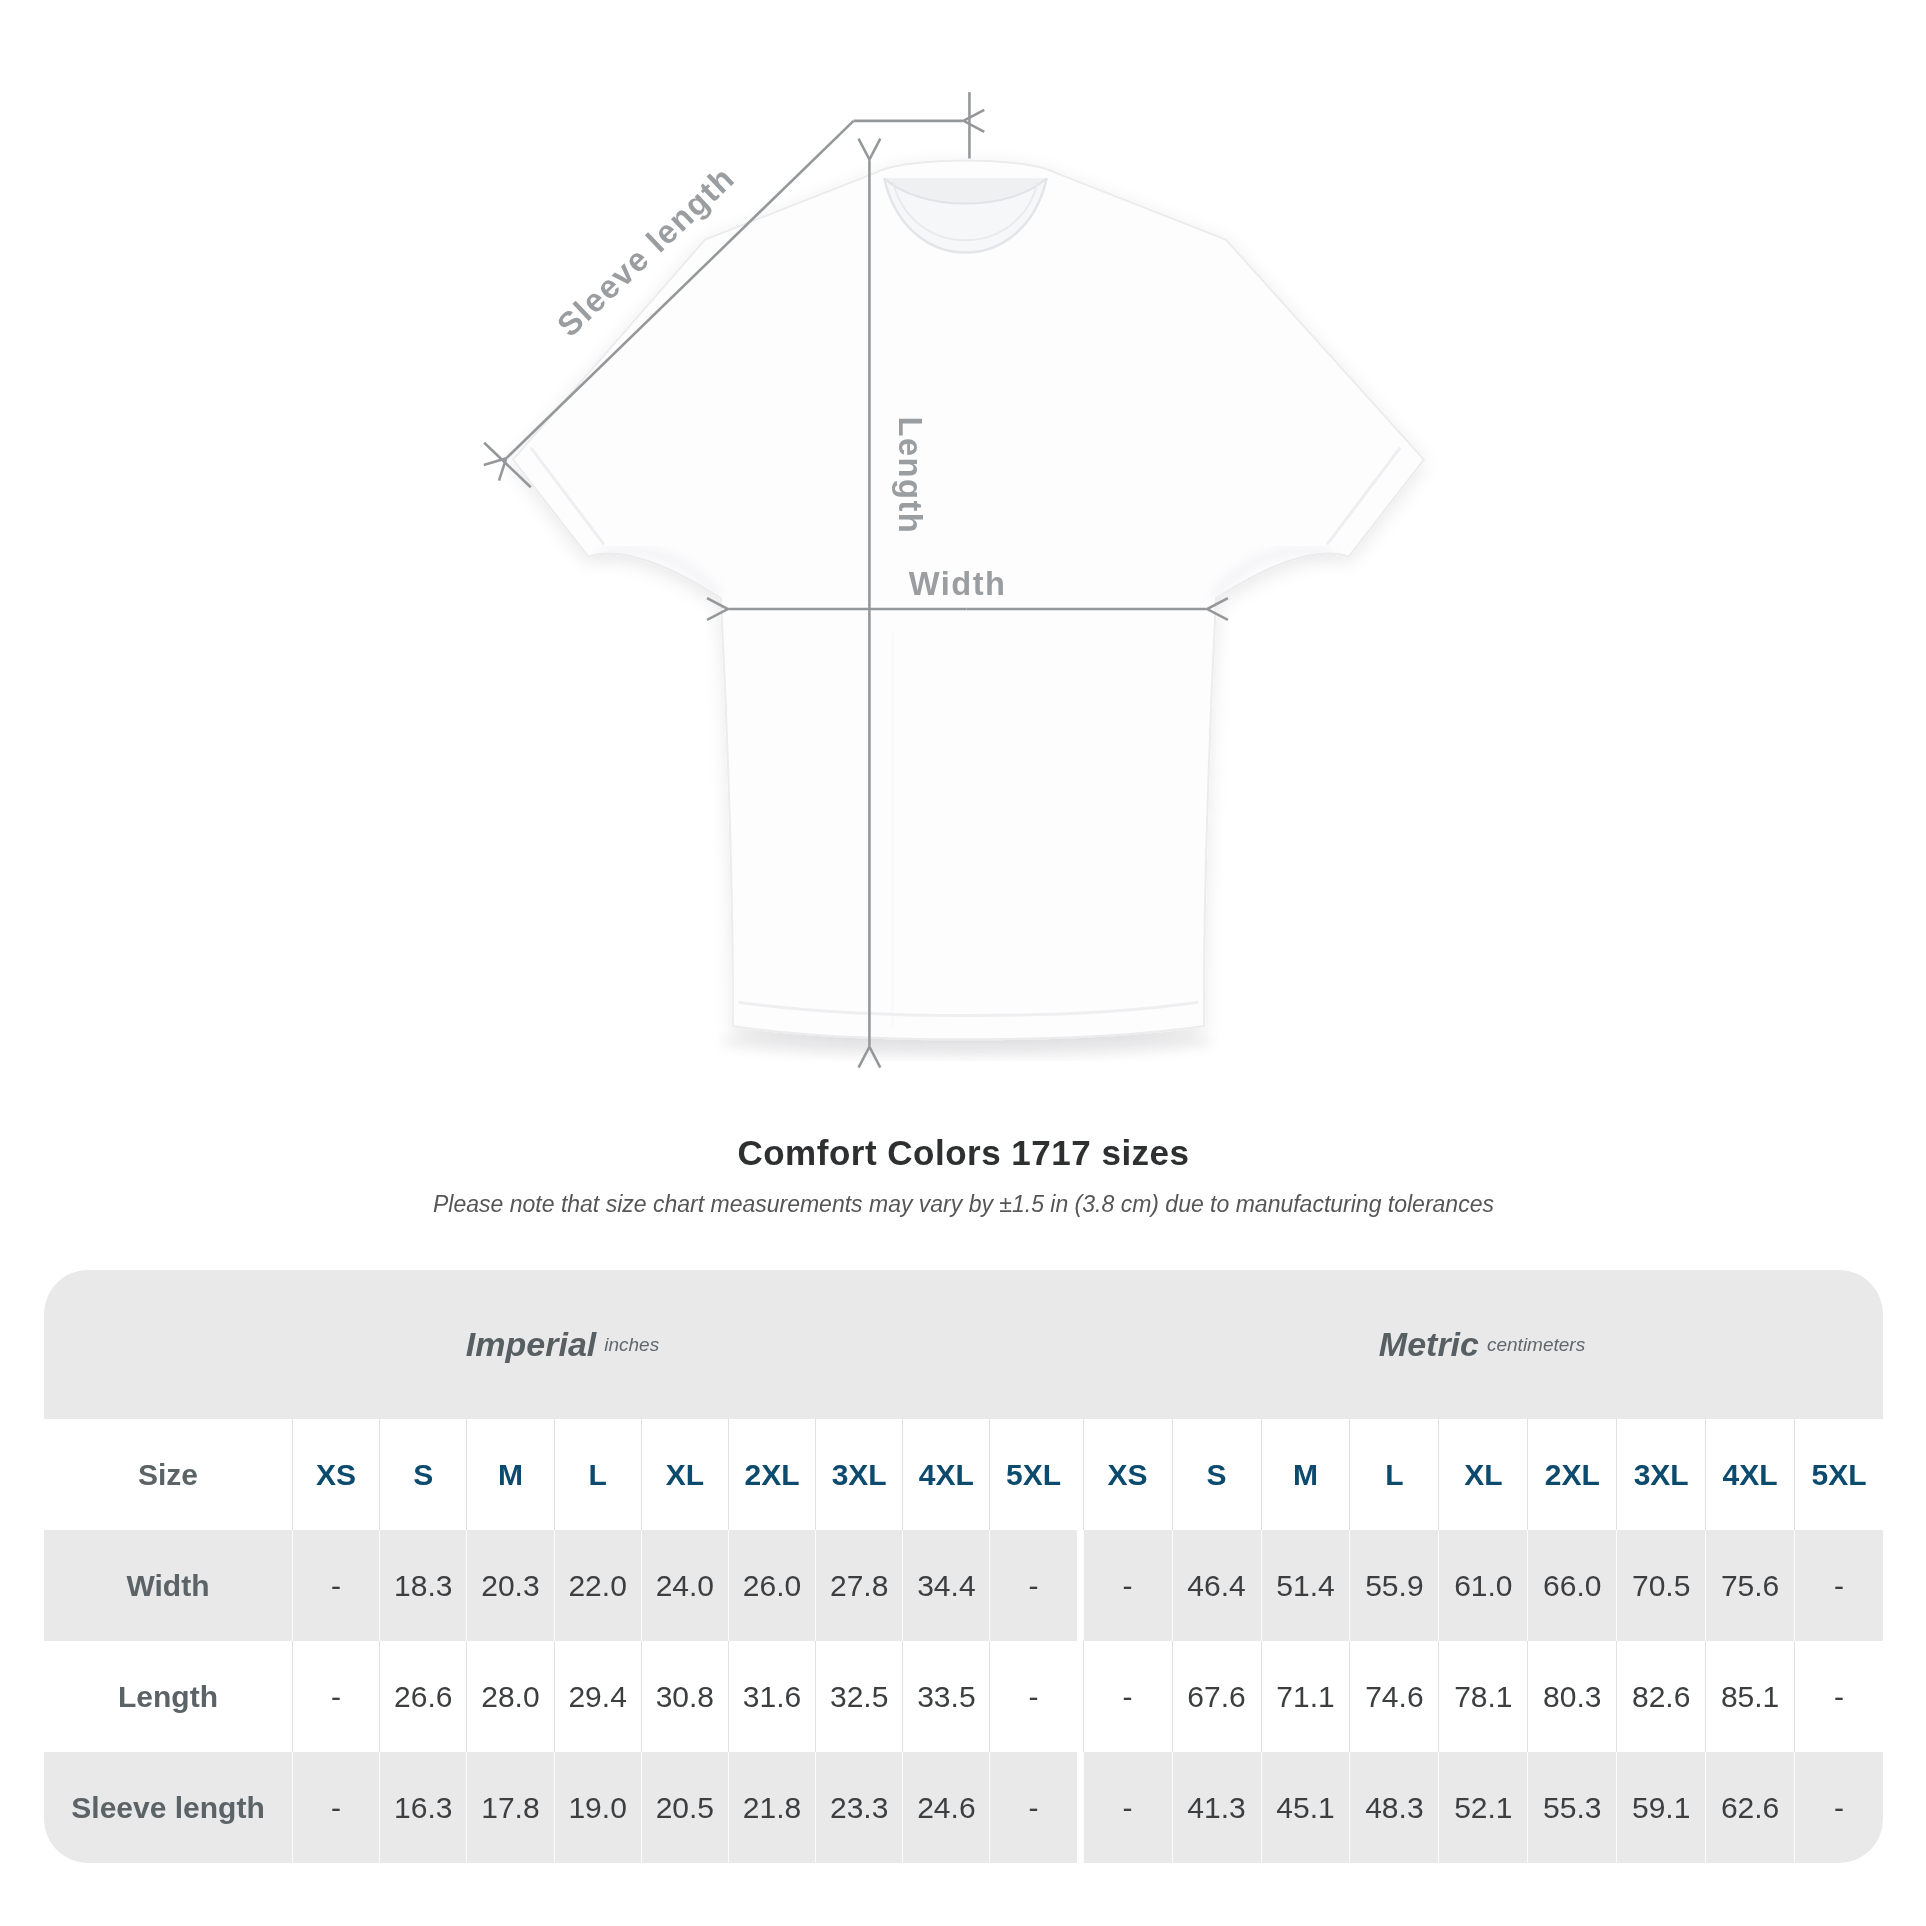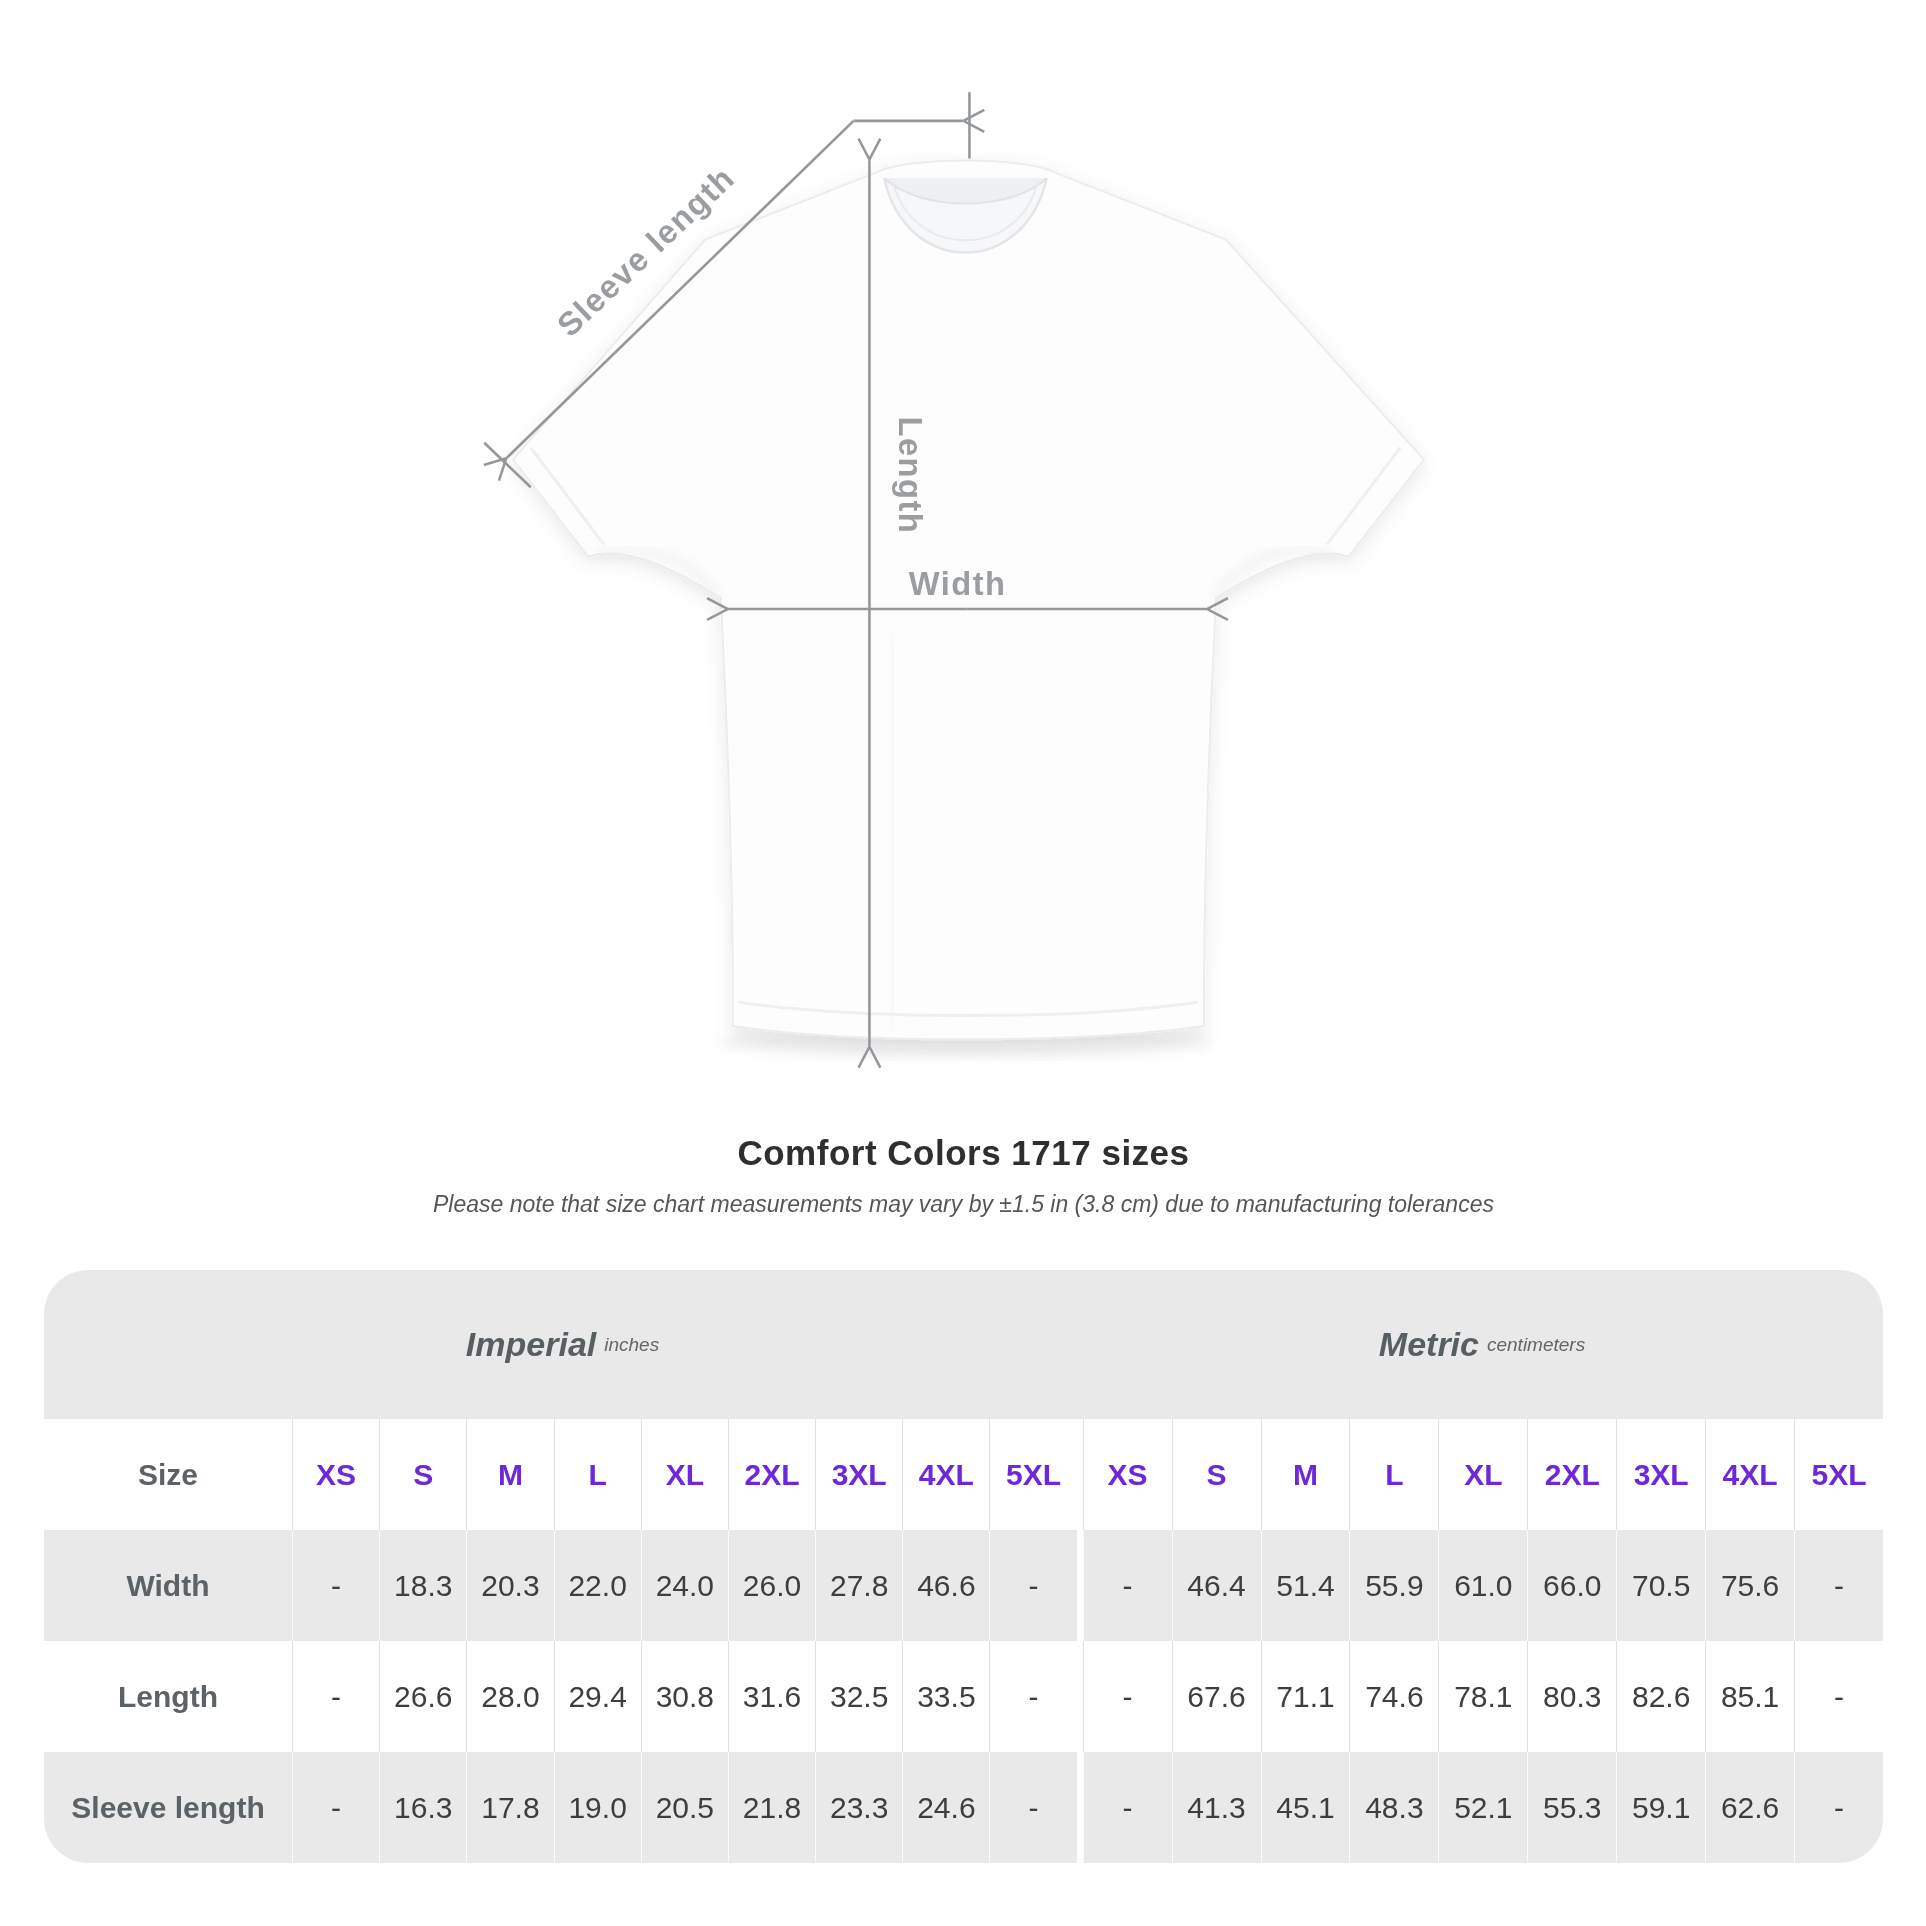--- a/index.html
+++ b/index.html
@@ -39,21 +39,21 @@
     grid-auto-rows:111px;
   }
   .t-row{display:contents;}
   .size-grid .cell,.size-grid .label-cell,.size-grid .gap-cell{
     display:flex;align-items:center;justify-content:center;
     font-size:30px;color:#3c3e40;
   }
   .size-grid .cell{border-left:1px solid #dfe0e2;}
   .size-grid .gap-cell{border:none;background:#ffffff;}
   .size-grid .label-cell{font-weight:bold;color:#5c6367;}
-  .size-grid .head{font-weight:bold;color:#6d28d9;}
+  .size-grid .head{font-weight:bold;color:#0c4a6e;}
   .row-gray .cell,.row-gray .label-cell{background:#e9e9ea;}
   .row-gray .cell{border-left-color:#fbfbfc;}
   .row-gray .gap-cell{background:#ffffff;}
   .row-sleeve .label-cell{border-bottom-left-radius:44px;}
   .row-sleeve .cell.last{border-bottom-right-radius:44px;}
 </style>
 </head>
 <body>
 
 <div id="canvas">
@@ -161,21 +161,21 @@
 
     <div class="t-row row-gray">
       <div class="label-cell">Width</div>
       <div class="cell">-</div>
       <div class="cell">18.3</div>
       <div class="cell">20.3</div>
       <div class="cell">22.0</div>
       <div class="cell">24.0</div>
       <div class="cell">26.0</div>
       <div class="cell">27.8</div>
-      <div class="cell">46.6</div>
+      <div class="cell">34.4</div>
       <div class="cell">-</div>
       <div class="gap-cell"></div>
       <div class="cell">-</div>
       <div class="cell">46.4</div>
       <div class="cell">51.4</div>
       <div class="cell">55.9</div>
       <div class="cell">61.0</div>
       <div class="cell">66.0</div>
       <div class="cell">70.5</div>
       <div class="cell">75.6</div>

